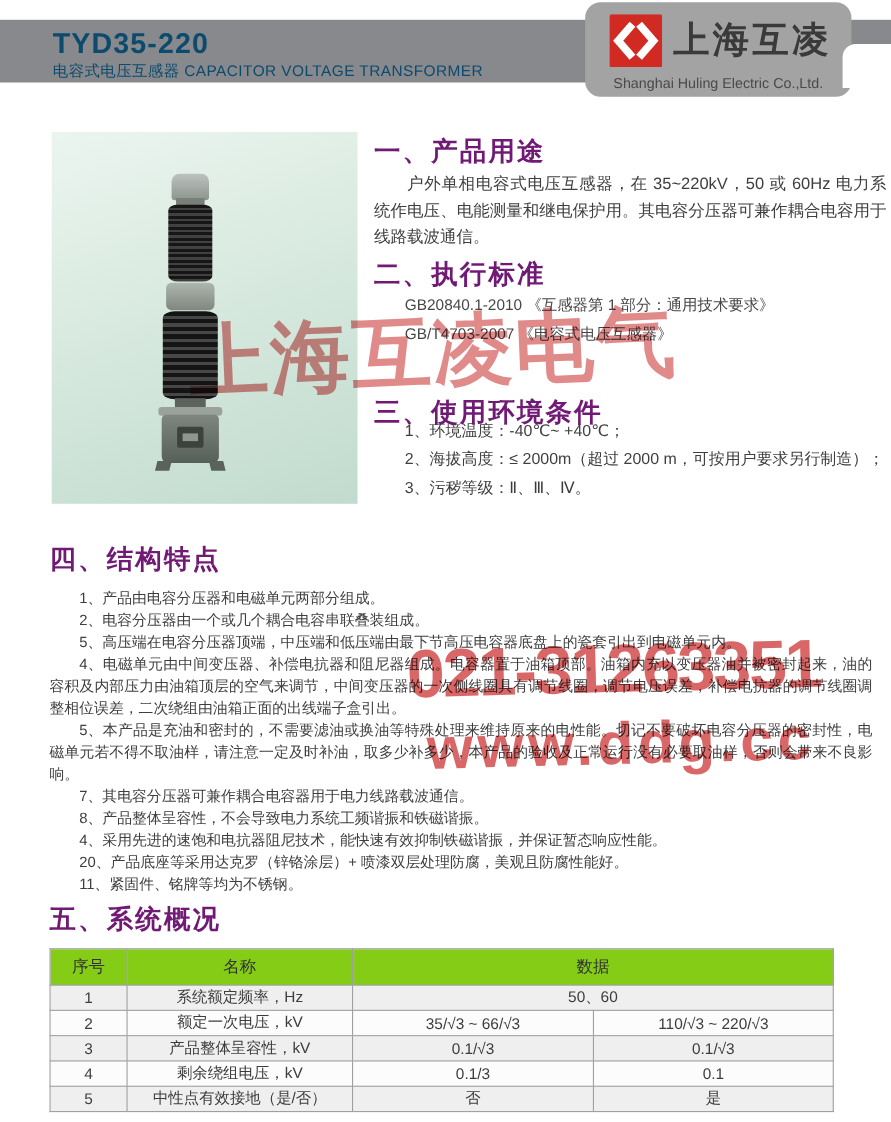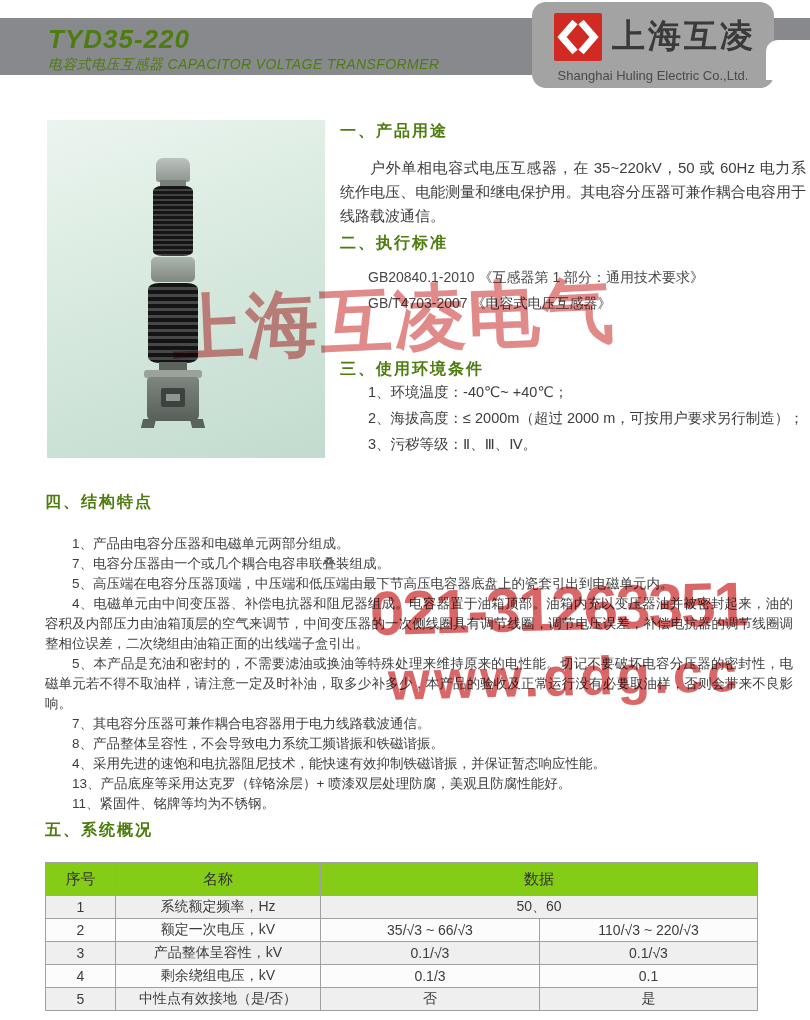--- a/index.html
+++ b/index.html
@@ -4,21 +4,21 @@
 <style>
   * { margin:0; padding:0; box-sizing:border-box; }
   html,body { width:810px; height:1020px; }
   body {
     position:relative; background:#ffffff; overflow:hidden;
     font-family:"Liberation Sans","DejaVu Sans",sans-serif;
     color:#3e3e3e;
   }
   
   .topbar { position:absolute; left:0; top:18px; width:810px; height:57px; background:#87898c; }
-  .title-block { position:absolute; left:48px; top:24px; color:#4d7c0f; z-index:1;font-style:italic; }
+  .title-block { position:absolute; left:48px; top:24px; color:#0c4a6e; z-index:1; }
   .model { font-size:26px; font-weight:bold; letter-spacing:1px; line-height:30px; }
   .subtitle { font-size:14px; margin-top:2px; letter-spacing:.4px; white-space:nowrap; }
   .logo-panel { position:absolute; left:532px; top:2px; width:242px; height:86px; background:#a3a3a3; border-radius:14px; z-index:2; }
   .logo-notch { position:absolute; left:766px; top:40px; width:44px; height:40px; background:#fff; border-top-left-radius:12px; z-index:2; }
   .logo-mark { position:absolute; left:22px; top:11px; width:48px; height:48px; }
   .brand-cn { position:absolute; left:80px; top:12px; font-size:33px; font-weight:600; color:#3a3a3a; letter-spacing:3px; white-space:nowrap; }
   .brand-en { position:absolute; left:0; bottom:5px; width:242px; text-align:center; font-size:13px; color:#4a4a4a; white-space:nowrap; }
   
   .photo { position:absolute; left:47px; top:120px; width:278px; height:338px;
            background:linear-gradient(160deg,#ebf5ef 0%,#d4e7dc 55%,#c2dbcf 100%); }
@@ -31,21 +31,21 @@
   .ins-lower  { left:101px; top:163px; width:50px; height:80px;
                 background:repeating-linear-gradient(180deg,#141414 0 4px,#474747 4px 7px); border-radius:11px/6px; }
   .neck2      { left:112px; top:242px; width:28px; height:9px;  background:#5c635d; }
   .flange-bot { left:97px;  top:250px; width:58px; height:8px;  background:#9aa29b; border-radius:3px; }
   .tank       { left:100px; top:257px; width:52px; height:44px; background:linear-gradient(#7d877f,#565f58); border-radius:4px 4px 6px 6px; }
   .tbox       { left:114px; top:268px; width:24px; height:19px; background:#3c433e; border-radius:2px; }
   .tbox-label { left:119px; top:274px; width:14px; height:7px;  background:#8f968f; }
   .foot-l     { left:95px;  top:299px; width:13px; height:9px;  background:#59635c; transform:skewX(-14deg); }
   .foot-r     { left:144px; top:299px; width:13px; height:9px;  background:#59635c; transform:skewX(14deg); }
   
-  .h { position:absolute; font-size:16px; font-weight:bold; color:#4d7c0f; letter-spacing:2px; white-space:nowrap; }
+  .h { position:absolute; font-size:24px; font-weight:bold; color:#701a75; letter-spacing:2px; white-space:nowrap; }
   #h-usage  { left:340px; top:121px; }
   #h-std    { left:340px; top:233px; }
   #h-env    { left:340px; top:359px; }
   #h-struct { left:45px;  top:492px; }
   #h-system { left:45px;  top:820px; }
   .usage-body { position:absolute; left:340px; top:156px; width:466px; font-size:15px; line-height:24px; text-indent:2em; text-align:justify; }
   .std-list   { position:absolute; left:368px; top:264px; font-size:14px; line-height:26px; color:#474747; }
   .std-list div { white-space:nowrap; }
   .env-list   { position:absolute; left:368px; top:379px; font-size:14.5px; line-height:26px; }
   .env-list div { white-space:nowrap; }
@@ -114,28 +114,28 @@
 <div class="h" id="h-env">三、使用环境条件</div>
 <div class="env-list">
   <div>1、环境温度：-40℃~ +40℃；</div>
   <div>2、海拔高度：≤ 2000m（超过 2000 m，可按用户要求另行制造）；</div>
   <div>3、污秽等级：Ⅱ、Ⅲ、Ⅳ。</div>
 </div>
 
 <div class="h" id="h-struct">四、结构特点</div>
 <div class="struct-list">
   <p>1、产品由电容分压器和电磁单元两部分组成。</p>
-  <p>7、电容分压器由一个或几个耦合电容串联叠装组成。</p>
+  <p>2、电容分压器由一个或几个耦合电容串联叠装组成。</p>
   <p>5、高压端在电容分压器顶端，中压端和低压端由最下节高压电容器底盘上的瓷套引出到电磁单元内。</p>
   <p>4、电磁单元由中间变压器、补偿电抗器和阻尼器组成。电容器置于油箱顶部。油箱内充以变压器油并被密封起来，油的容积及内部压力由油箱顶层的空气来调节，中间变压器的一次侧线圈具有调节线圈，调节电压误差，补偿电抗器的调节线圈调整相位误差，二次绕组由油箱正面的出线端子盒引出。</p>
   <p>5、本产品是充油和密封的，不需要滤油或换油等特殊处理来维持原来的电性能。切记不要破坏电容分压器的密封性，电磁单元若不得不取油样，请注意一定及时补油，取多少补多少，本产品的验收及正常运行没有必要取油样，否则会带来不良影响。</p>
   <p>7、其电容分压器可兼作耦合电容器用于电力线路载波通信。</p>
   <p>8、产品整体呈容性，不会导致电力系统工频谐振和铁磁谐振。</p>
   <p>4、采用先进的速饱和电抗器阻尼技术，能快速有效抑制铁磁谐振，并保证暂态响应性能。</p>
-  <p>13、产品底座等采用达克罗（锌铬涂层）+ 喷漆双层处理防腐，美观且防腐性能好。</p>
+  <p>20、产品底座等采用达克罗（锌铬涂层）+ 喷漆双层处理防腐，美观且防腐性能好。</p>
   <p>11、紧固件、铭牌等均为不锈钢。</p>
 </div>
 
 <div class="h" id="h-system">五、系统概况</div>
 <table class="sys-table">
   <colgroup>
       <col style="width:70px">
       <col style="width:205px">
       <col style="width:219px">
       <col style="width:218px">

